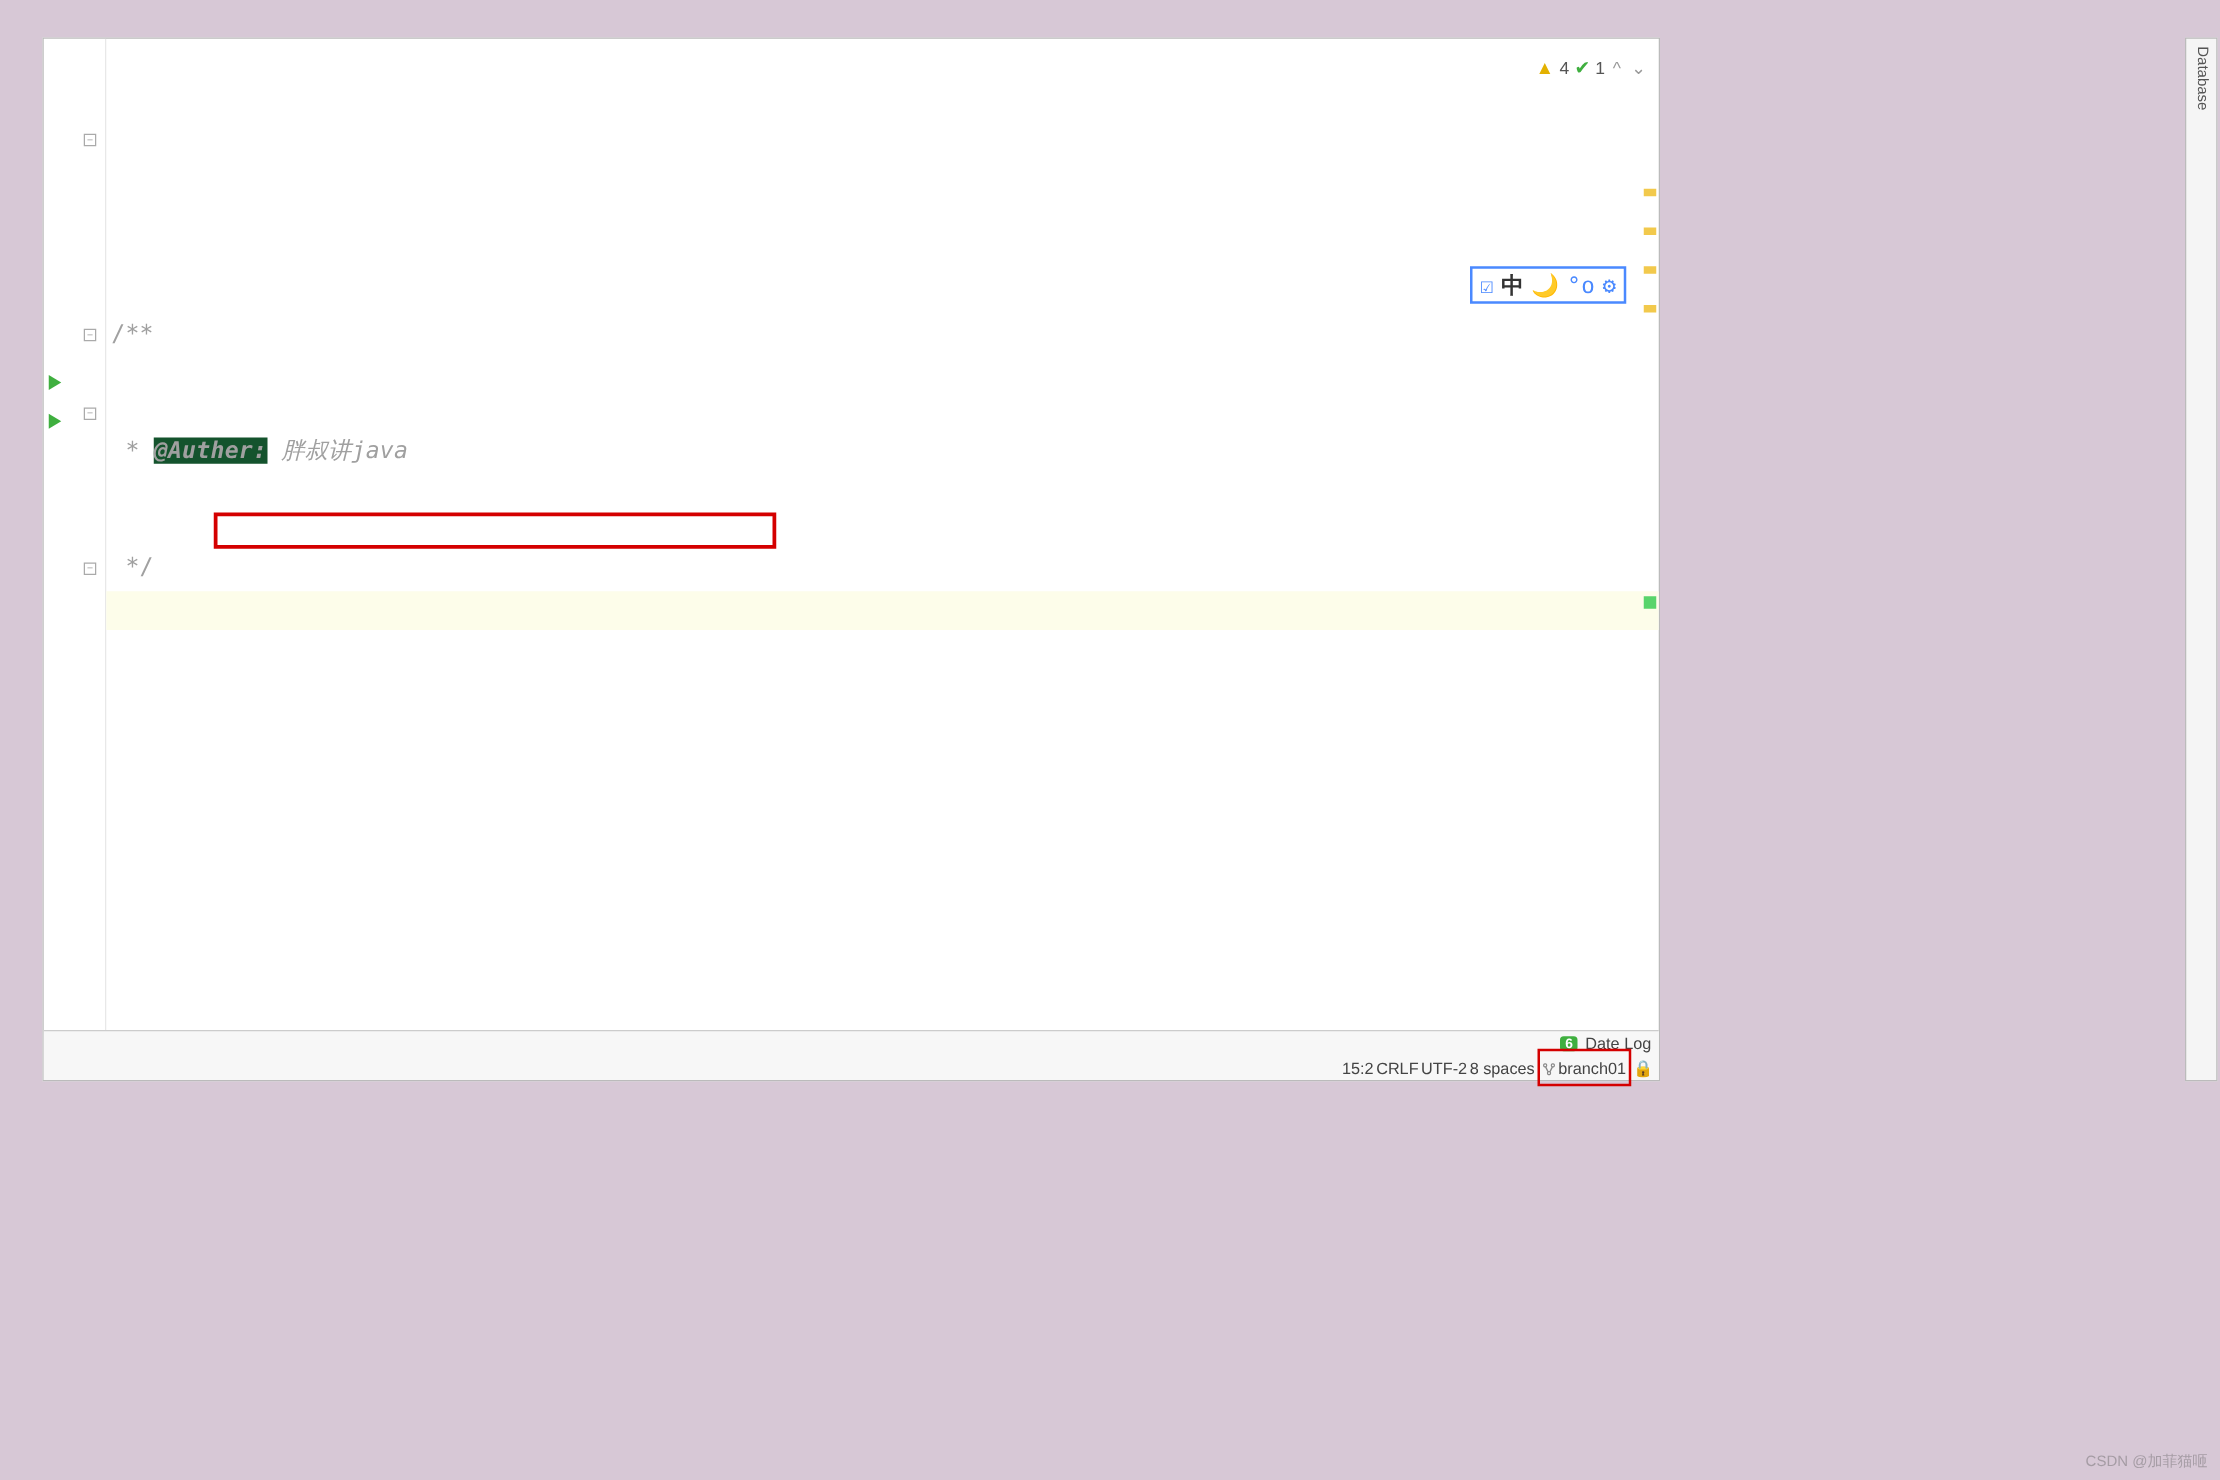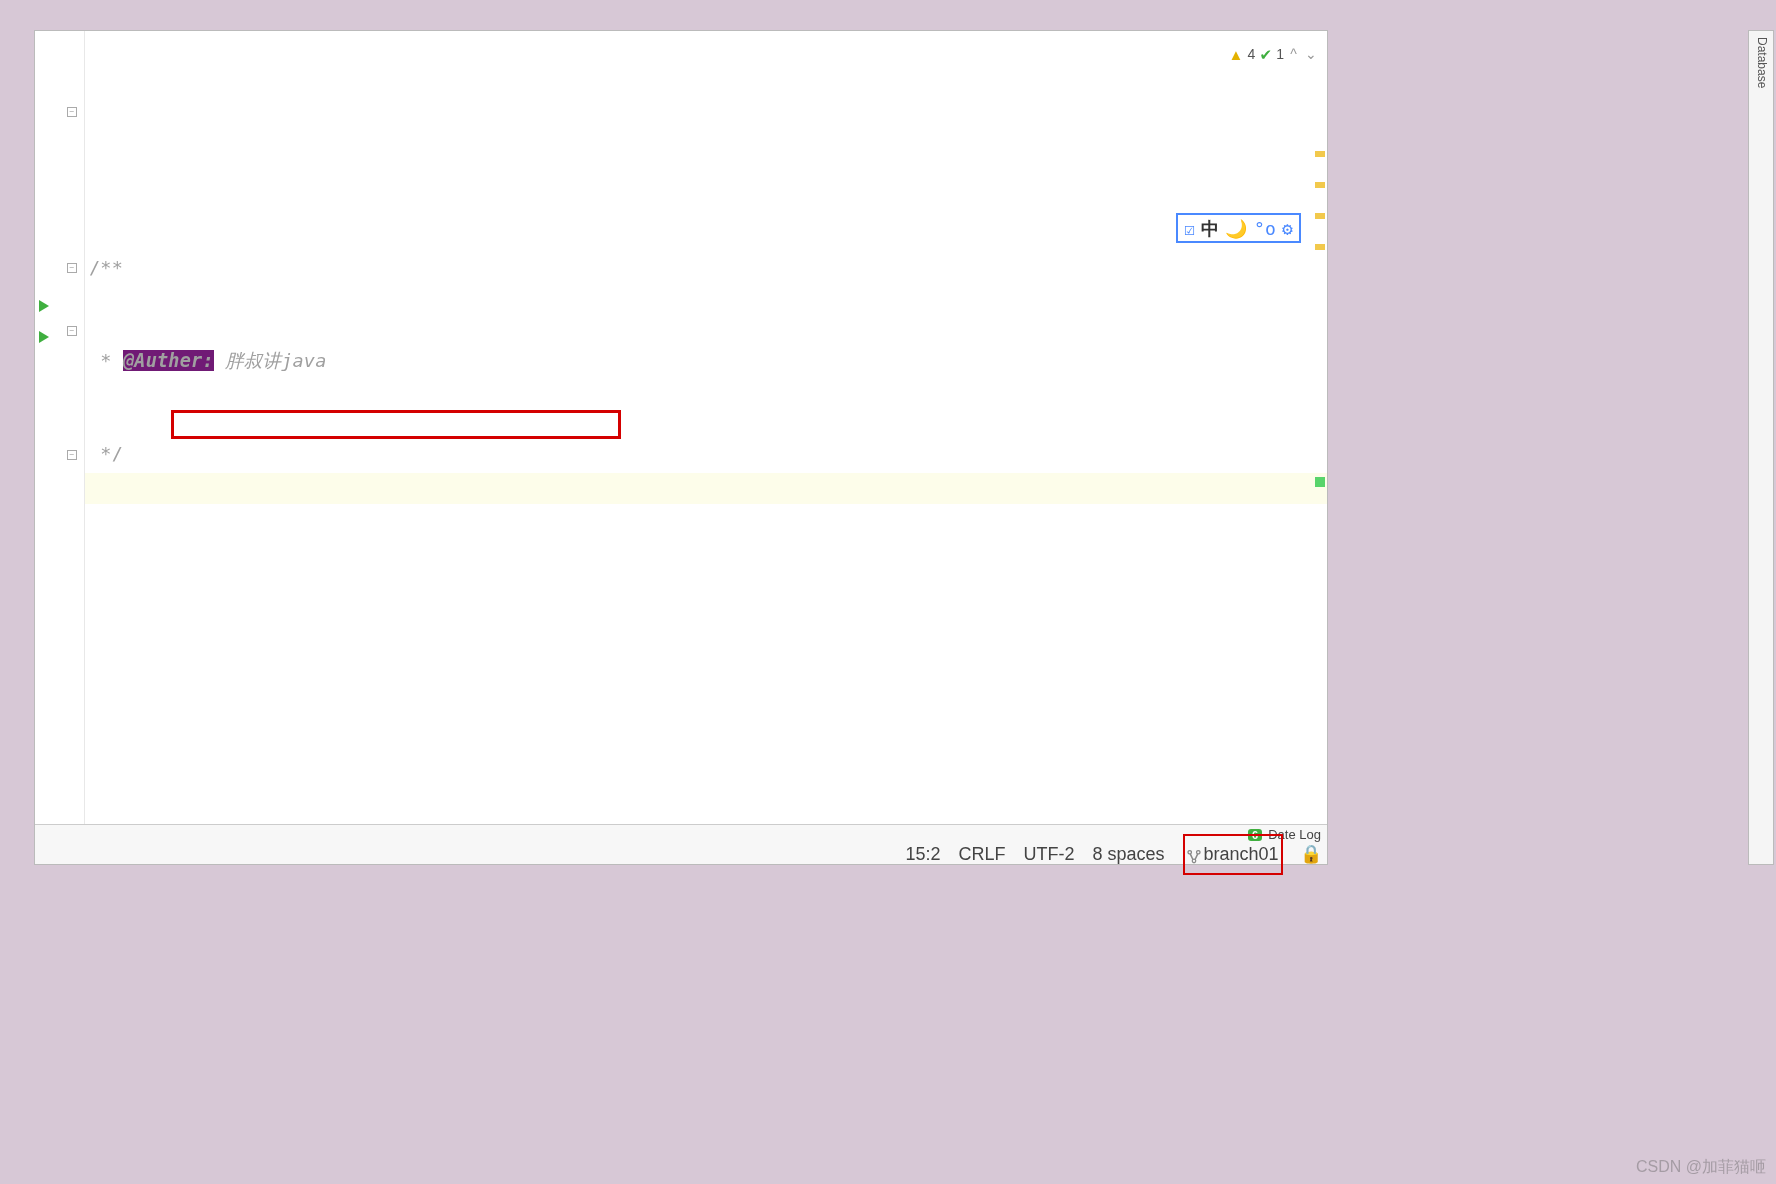--- a/index.html
+++ b/index.html
@@ -57,21 +57,21 @@
     font-size: 18.5px;
     line-height: 31px;
     white-space: pre;
     position: relative;
     letter-spacing: 0.2px;
   }
   .kw { color: #2a63ce; font-weight: 500; }
   .ident { color: #333; }
   .cmt { color: #a0a0a0; }
   .cmt-italic { color:#a0a0a0; font-style: italic;}
-  .ann { background: #701a75; color: #a0a0a0; font-style: italic; font-weight: bold;}
+  .ann { background: #14532d; color: #a0a0a0; font-style: italic; font-weight: bold;}
   .line-current { position:absolute; left:0; right:0; height:31px; background:#fdfdea; z-index:0;}
   .code-line { position: relative; z-index:1;}
   .red-box {
     position: absolute;
     border: 3px solid #d40000;
     height: 29px;
     z-index: 2;
     pointer-events: none;
   }
   
@@ -161,38 +161,38 @@
     background:#3faf3f; color:#fff; font-weight:bold;
     border-radius:3px; padding:0 4px; font-size:11px;
   }
   .status-row2 {
     height: 20px;
     background: #f7f7f7;
     display:flex;
     justify-content:flex-end;
     align-items:center;
     font-family: Arial, sans-serif;
-    font-size: 18px;
+    font-size: 13px;
     color:#444;
     padding-right:4px;
-    gap:18px;
+    gap:2px;
   }
   .branch-box {
     border: 2px solid #d40000;
     padding: 0 2px;
     display:flex; align-items:center; gap:2px;
   }
   .lock-icon { color:#888; }
   
   .watermark {
     position: absolute;
     right: 10px;
     bottom: 6px;
     font-family: Arial, sans-serif;
-    font-size: 16px;
+    font-size: 12px;
     color: rgba(90,90,90,0.4);
   }
 </style>
 </head>
 <body>
 
 <div class="right-rail">
   <div class="rail-text">Database</div>
 </div>
 

